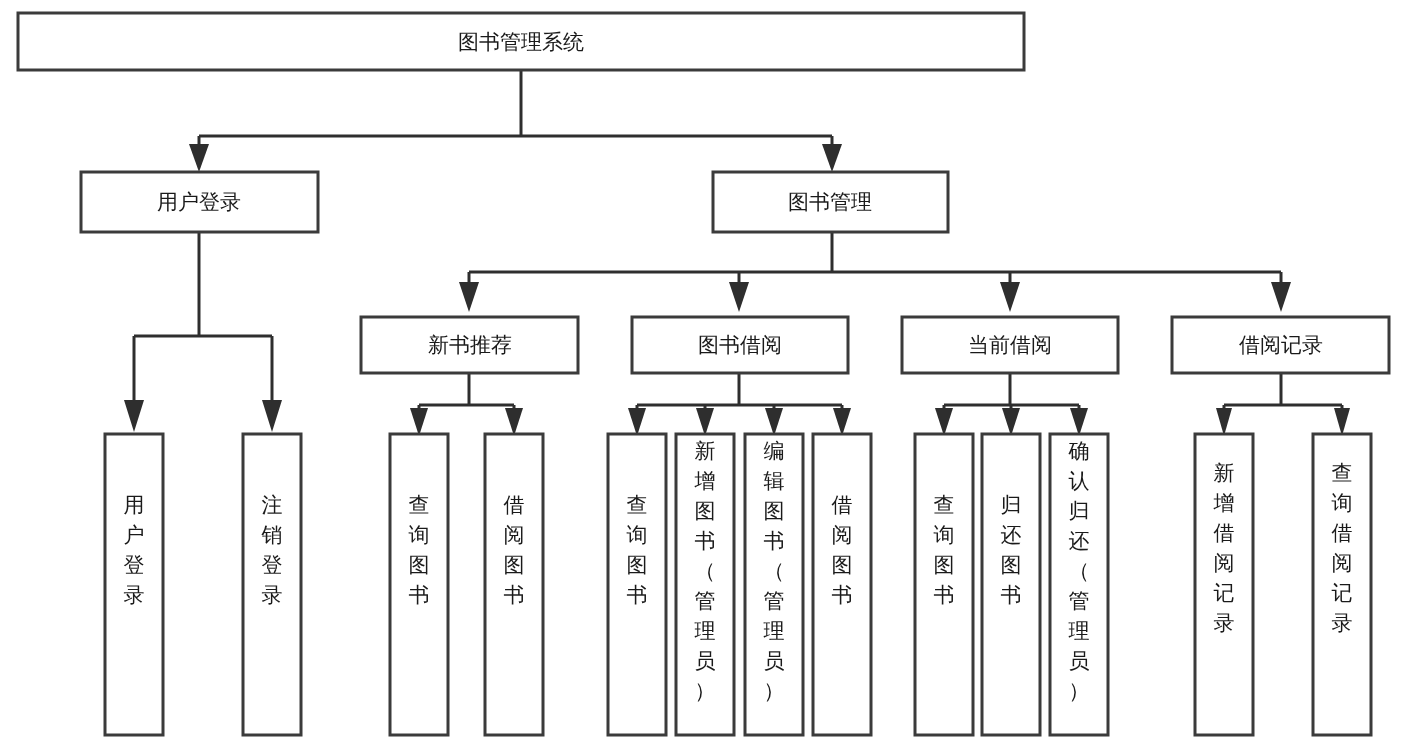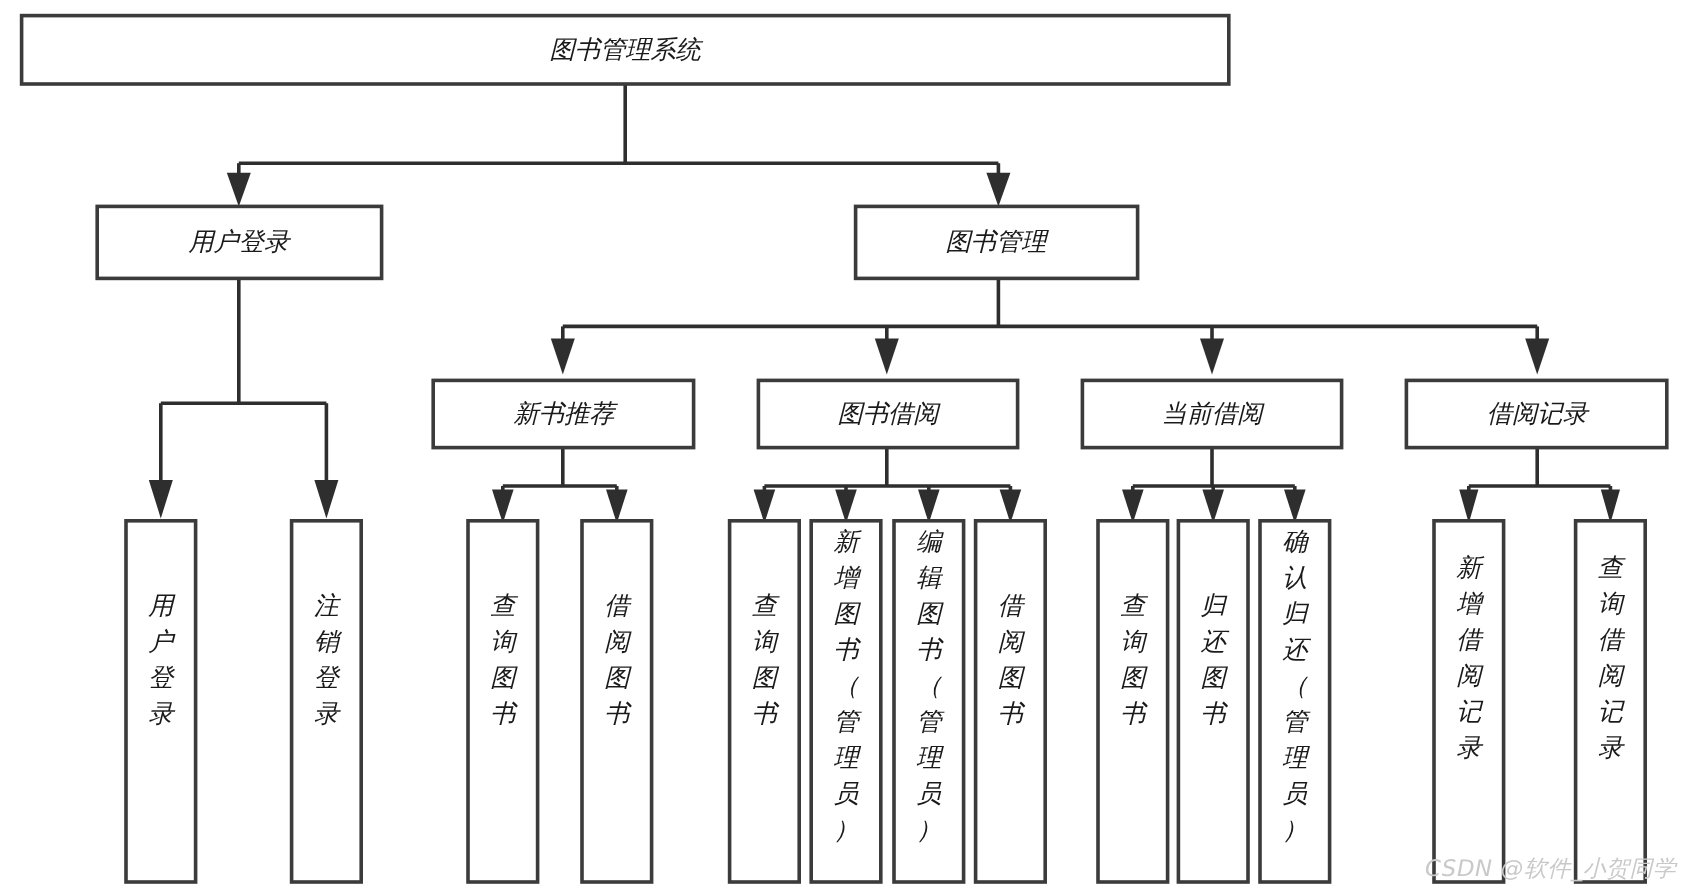--- a/index.html
+++ b/index.html
@@ -7,21 +7,20 @@
     padding: 0;
     background: #ffffff;
   }
   #stage {
     position: relative;
     width: 1405px;
     height: 741px;
     background: #ffffff;
     font-family: "DejaVu Sans", "Liberation Sans", sans-serif;
     overflow: hidden;
-    font-style: italic;
   }
   #diagram {
     position: absolute;
     inset: 0;
     width: 1405px;
     height: 747px;
   }
   .node-rect {
     fill: #ffffff;
     stroke: #3b3b3b;
@@ -227,15 +226,14 @@
       <rect class="node-rect" x="1195" y="434" width="58" height="301"></rect>
       <text class="node-label-v" x="1224" y="480"><tspan x="1224" y="480">新</tspan><tspan x="1224" y="510">增</tspan><tspan x="1224" y="540">借</tspan><tspan x="1224" y="570">阅</tspan><tspan x="1224" y="600">记</tspan><tspan x="1224" y="630">录</tspan></text>
     </g>
     <g>
       <rect class="node-rect" x="1313" y="434" width="58" height="301"></rect>
       <text class="node-label-v" x="1342" y="480"><tspan x="1342" y="480">查</tspan><tspan x="1342" y="510">询</tspan><tspan x="1342" y="540">借</tspan><tspan x="1342" y="570">阅</tspan><tspan x="1342" y="600">记</tspan><tspan x="1342" y="630">录</tspan></text>
     </g>
 
   </svg>
 
-  <div class="watermark">CSDN @软件_小贺同学</div>
 
 </div>
 
 </body></html>

